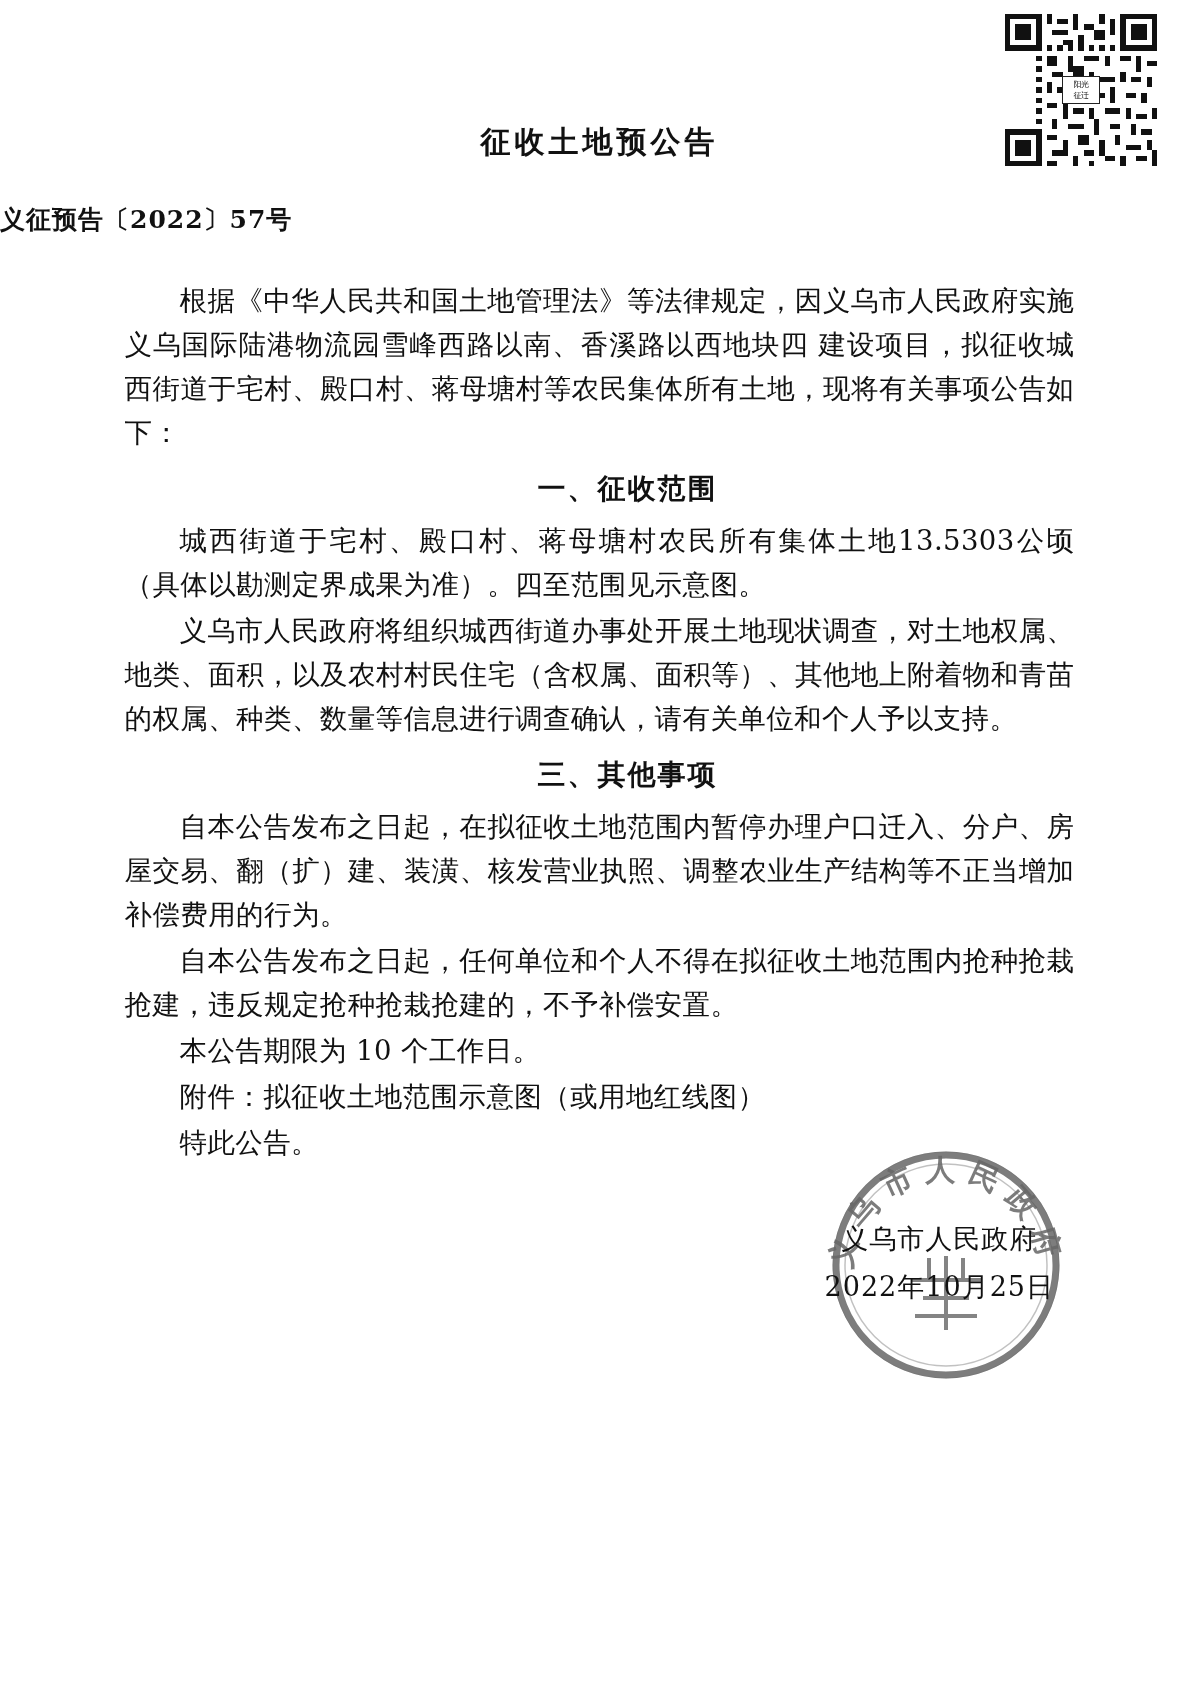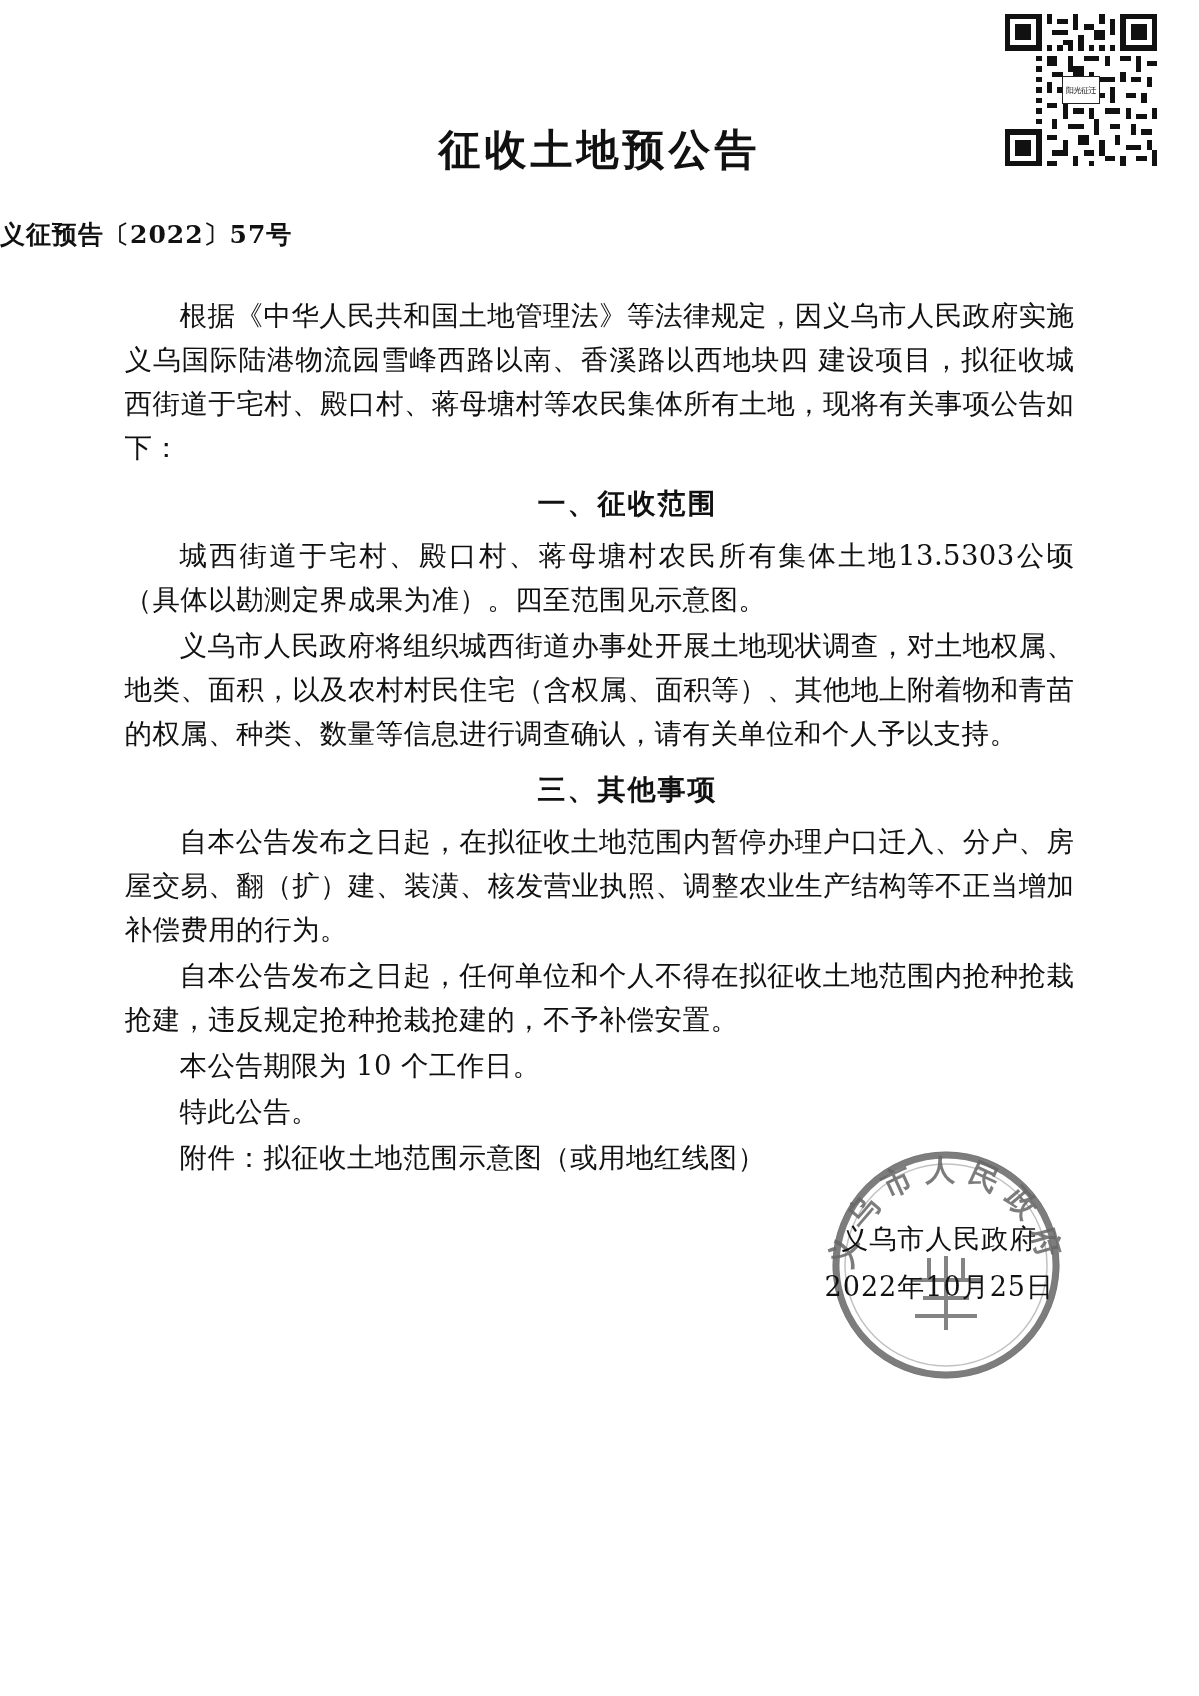--- a/index.html
+++ b/index.html
@@ -44,27 +44,27 @@
     border: 1px solid #222;
     font-family: "DejaVu Sans", "Liberation Sans", sans-serif;
     font-size: 8px;
     line-height: 11px;
     text-align: center;
     color: #111;
     letter-spacing: -0.5px;
     display: flex;
     align-items: center;
     justify-content: center;
-    flex-direction: row;
+    flex-direction: column;
   }
 
   
   .doc-title {
     text-align: center;
-    font-size: 42px;
+    font-size: 30px;
     font-weight: bold;
     letter-spacing: 4px;
     margin: 0;
     padding-top: 122px;
     font-family: "DejaVu Serif", "Liberation Serif", serif;
   }
   .doc-number {
     text-align: left;
     font-size: 25px;
     font-weight: bold;
@@ -239,22 +239,22 @@
 
     <h2 class="section">一、征收范围</h2>
     <p class="para">城西街道于宅村、殿口村、蒋母塘村农民所有集体土地13.5303公顷（具体以勘测定界成果为准）。四至范围见示意图。</p>
 
     <p class="para">义乌市人民政府将组织城西街道办事处开展土地现状调查，对土地权属、地类、面积，以及农村村民住宅（含权属、面积等）、其他地上附着物和青苗的权属、种类、数量等信息进行调查确认，请有关单位和个人予以支持。</p>
 
     <h2 class="section">三、其他事项</h2>
     <p class="para">自本公告发布之日起，在拟征收土地范围内暂停办理户口迁入、分户、房屋交易、翻（扩）建、装潢、核发营业执照、调整农业生产结构等不正当增加补偿费用的行为。</p>
     <p class="para">自本公告发布之日起，任何单位和个人不得在拟征收土地范围内抢种抢栽抢建，违反规定抢种抢栽抢建的，不予补偿安置。</p>
     <p class="para">本公告期限为 10 个工作日。</p>
+    <p class="para">附件：拟征收土地范围示意图（或用地红线图）</p>
     <p class="para">特此公告。</p>
-    <p class="para">附件：拟征收土地范围示意图（或用地红线图）</p>
   </div>
 
   <svg class="seal" viewBox="0 0 270 270">
     <defs>
       <path id="sealArc" d="M 40,145 A 95,95 0 0 1 230,145"></path>
     </defs>
     <circle cx="135" cy="135" r="110" fill="none" stroke="#2b2b2b" stroke-width="7" opacity="0.85"></circle>
     <circle cx="135" cy="135" r="101" fill="none" stroke="#2b2b2b" stroke-width="1.5" opacity="0.4"></circle>
     <text font-family="'DejaVu Serif','Liberation Serif',serif" font-size="30" font-weight="bold" fill="#2b2b2b" opacity="0.85">
       <textPath href="#sealArc" startOffset="50%" text-anchor="middle" letter-spacing="11">义乌市人民政府</textPath>

